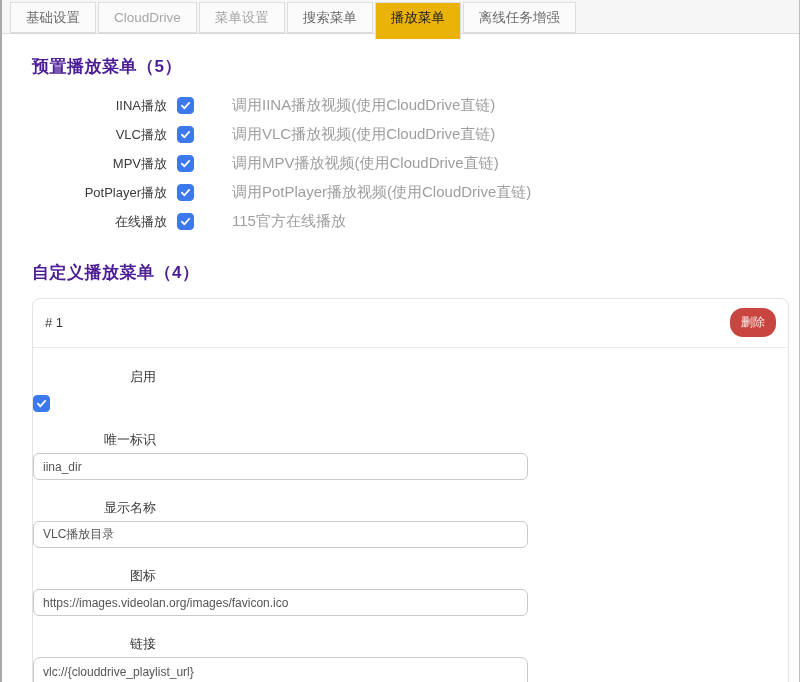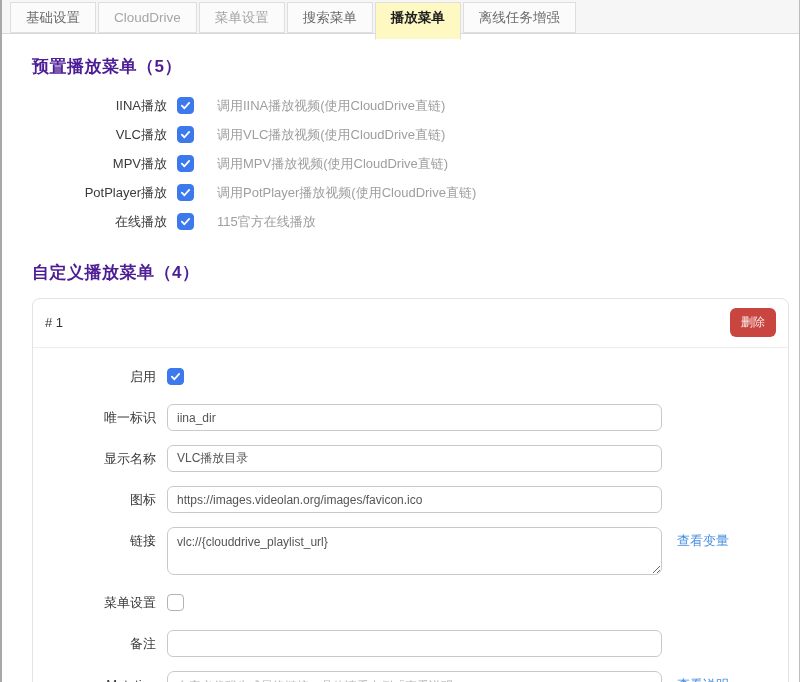--- a/index.html
+++ b/index.html
@@ -18,54 +18,54 @@
     display:flex; align-items:flex-start; padding-left:8px; position:relative;
   }
   .tab {
     margin-top:2px; height:31px; line-height:29px; padding:0 15px;
     background:#fbfbfb; border:1px solid #dedede; margin-right:2px;
     font-size:13.5px; white-space:nowrap; cursor:pointer; position:relative;
   }
   .tab.normal { color:#6b6b6b; }
   .tab.muted  { color:#a6a6a6; }
   .tab.active {
-    background:#fef9c3; height:38px; border-bottom:1px solid #fff;
-    font-weight:700; color:#1d1d1f; z-index:3;
+    background:#eab308; height:38px; border-bottom:1px solid #fff;
+    font-weight:400; color:#1d1d1f; z-index:3;
   }
   
   .content { padding:0 10px 0 30px; }
   .section-title { font-size:17px; font-weight:700; color:#4c1d95; letter-spacing:.5px; }
   .section-title.first { margin:21px 0 13px; }
   .section-title.second { margin:25px 0 13px; }
   
   .preset-row { display:flex; align-items:center; height:29px; }
   .preset-label { width:135px; text-align:right; font-size:13px; color:#3a3a3a; flex:none; }
-  .preset-desc { margin-left:23px; font-size:13px; color:#9e9e9e; }
+  .preset-desc { margin-left:38px; font-size:15px; color:#9e9e9e; }
   
   .checkbox {
     width:17px; height:17px; border-radius:4px; border:1px solid #b3b3b3;
     background:#fff; display:inline-flex; align-items:center; justify-content:center;
     margin-left:10px; flex:none; cursor:pointer;
   }
   .checkbox svg { display:none; width:11px; height:11px; }
   .checkbox.checked { background:var(--accent-blue); border-color:var(--accent-blue); }
   .checkbox.checked svg { display:block; }
   
   .card { margin-top:14px; border:1px solid #e3e3e3; border-radius:8px; background:#fff; }
   .card-header {
     display:flex; justify-content:space-between; align-items:center;
     padding:9px 12px 10px; border-bottom:1px solid #ededed;
   }
   .card-index { font-size:13px; color:#333; }
   .delete-btn {
-    background:var(--danger-red); color:#fbeceb; border:none; border-radius:6px;
+    background:var(--danger-red); color:#fbeceb; border:none; border-radius:13px;
     font-size:12px; padding:6px 11px; cursor:pointer; font-family:inherit;
   }
   .card-body { padding:15px 0 22px; }
-  .form-row { display:flex; align-items:flex-start; margin-bottom:14px; }
+  .form-row { display:flex; align-items:flex-start; margin-bottom:14px;flex-direction:column; }
   .form-row.last { margin-bottom:0; }
   .form-label {
     width:134px; text-align:right; padding-right:11px; font-size:13px;
     color:#3a3a3a; line-height:27px; flex:none;
   }
   .form-row .checkbox { margin-left:0; margin-top:5px; }
   .text-input {
     width:495px; height:27px; border:1px solid #c9c9c9; border-radius:6px;
     padding:0 9px; font-size:12px; color:#555; background:#fff; font-family:inherit;
   }

